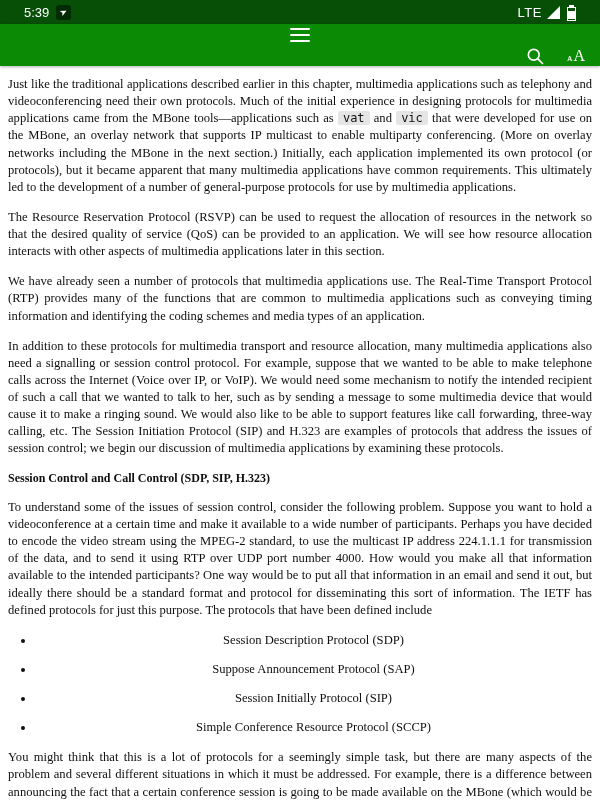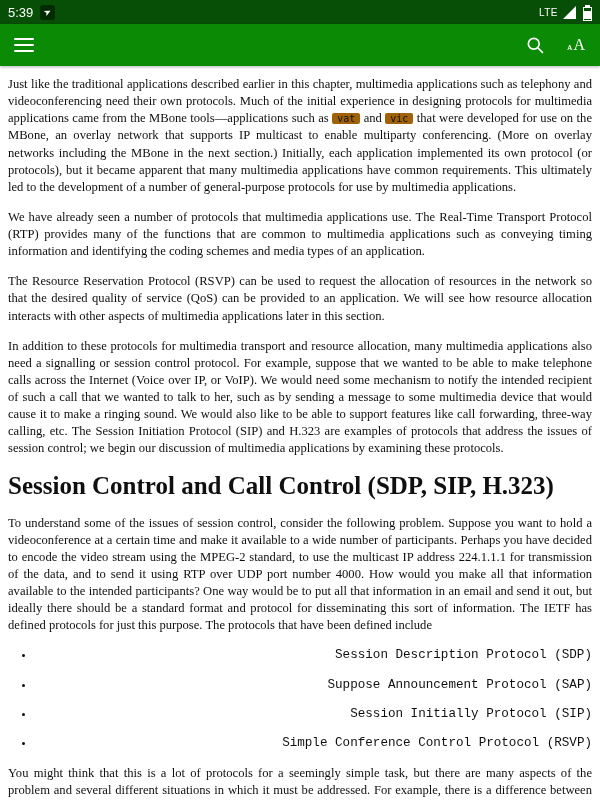--- a/index.html
+++ b/index.html
@@ -3,68 +3,69 @@
 <meta charset="utf-8">
 <style>
   html,body{margin:0;padding:0;}
   body{
     width:600px;height:800px;overflow:hidden;background:#fff;
     font-family:"Liberation Serif", serif;
   }
   
   .status-bar{
     height:24px;background:#074f07;color:#fff;
-    display:flex;align-items:center;padding:0 8px;box-sizing:border-box;
+    display:flex;align-items:center;padding:0 24px;box-sizing:border-box;
     font-family:"Liberation Sans", sans-serif;font-size:13px;gap:15px;
   }
   .status-left{display:flex;align-items:center;gap:7px;}
   .status-right{margin-left:auto;display:flex;align-items:center;gap:5px;}
   .notif-icon{
     width:15px;height:15px;border-radius:3px;background:rgba(0,0,0,0.45);
     display:flex;align-items:center;justify-content:center;
     color:#fff;font-size:9px;line-height:1;
   }
   .notif-icon span{display:inline-block;transform:rotate(-28deg);}
-  .net-label{font-size:10px;letter-spacing:0.5px;margin-left:43px;}
+  .net-label{font-size:13px;letter-spacing:0.5px;margin-left:43px;}
   .signal-icon{
     width:0;height:0;
     border-left:13px solid transparent;border-bottom:13px solid #fff;
   }
   .battery-icon{position:relative;width:9px;height:15px;margin-left:2px;}
   .battery-icon .nub{position:absolute;top:0;left:2px;width:5px;height:2px;background:#fff;}
   .battery-icon .bod{position:absolute;top:2px;left:0;width:7px;height:12px;border:1px solid #fff;}
   .battery-icon .fill{position:absolute;left:1px;right:1px;bottom:1px;height:8px;background:#fff;}
   
   .toolbar{
     height:42px;background:#0b8a06;display:flex;align-items:center;
     padding:0 14px;box-sizing:border-box;
     box-shadow:0 1px 3px rgba(0,0,0,0.3);
+    flex-direction:column;
   }
   .menu-icon{width:20px;cursor:pointer;}
   .menu-icon div{height:2px;background:#fff;margin:4px 0;border-radius:1px;}
   .toolbar-right{margin-left:auto;display:flex;align-items:center;gap:22px;}
   .search-icon svg{display:block;}
   .font-icon{
     color:#fff;font-family:"Liberation Serif", serif;font-size:16px;
     line-height:1;cursor:pointer;letter-spacing:1px;
   }
   .font-icon small{font-size:11px;}
   
   .article{
     height:734px;box-sizing:border-box;overflow:hidden;
     padding:10px 8px 0 8px;color:#0f0f0f;
     font-size:12.6px;line-height:1.36;text-align:justify;
   }
   .article p{margin:0 0 13px 0;}
-  .article h1{font-size:25px;line-height:1.2;margin:8px 0 14px 0;text-align:left;}
+  .article h1{font-size:12px;line-height:1.2;margin:8px 0 14px 0;text-align:left;}
   .article ul{margin:0 0 13px 0;padding:0 0 0 27px;list-style-type:disc;}
-  .article li{margin:0 0 12px 0;text-align:right;font-family:Liberation Mono, monospace;}
+  .article li{margin:0 0 12px 0;text-align:center;}
   .code{
-    font-family:"DejaVu Sans Mono", monospace;font-size:10px;
-    background:#a16207;padding:0 5px;border-radius:2px;
+    font-family:"DejaVu Sans Mono", monospace;font-size:12px;
+    background:#e5e5e5;padding:0 5px;border-radius:2px;
   }
   .i{}
 </style>
 </head>
 <body>
 
 <div class="status-bar">
   <div class="status-left">
     <span>5:39</span>
     <span class="notif-icon">
@@ -94,25 +95,25 @@
         <circle cx="10.5" cy="10.5" r="6.5"></circle>
         <line x1="15.5" y1="15.5" x2="21" y2="21"></line>
       </svg>
     </span>
     <span class="font-icon"><small>ᴀ</small>A</span>
   </div>
 </div>
 
 <div class="article" id="article">
     <p><span>Just like the traditional applications described earlier in this chapter, multimedia applications such as telephony and videoconferencing need their own protocols. Much of the initial experience in designing protocols for multimedia applications came from the MBone tools—applications such as </span><span class="code">vat</span><span> and </span><span class="code">vic</span><span> that were developed for use on the MBone, an overlay network that supports IP multicast to enable multiparty conferencing. (More on overlay networks including the MBone in the next section.) Initially, each application implemented its own protocol (or protocols), but it became apparent that many multimedia applications have common requirements. This ultimately led to the development of a number of general-purpose protocols for use by multimedia applications.</span></p>
+    <p><span>The Resource Reservation Protocol (RSVP) can be used to request the allocation of resources in the network so that the desired quality of service (QoS) can be provided to an application. We will see how resource allocation interacts with other aspects of multimedia applications later in this section.</span></p>
     <p><span>We have already seen a number of protocols that multimedia applications use. The Real-Time Transport Protocol (RTP) provides many of the functions that are common to multimedia applications such as conveying timing information and identifying the coding schemes and media types of an application.</span></p>
-    <p><span>The Resource Reservation Protocol (RSVP) can be used to request the allocation of resources in the network so that the desired quality of service (QoS) can be provided to an application. We will see how resource allocation interacts with other aspects of multimedia applications later in this section.</span></p>
     <p><span>In addition to these protocols for multimedia transport and resource allocation, many multimedia applications also need a signalling or </span><span class="i">session control</span><span> protocol. For example, suppose that we wanted to be able to make telephone calls across the Internet (Voice over IP, or VoIP). We would need some mechanism to notify the intended recipient of such a call that we wanted to talk to her, such as by sending a message to some multimedia device that would cause it to make a ringing sound. We would also like to be able to support features like call forwarding, three-way calling, etc. The Session Initiation Protocol (SIP) and H.323 are examples of protocols that address the issues of session control; we begin our discussion of multimedia applications by examining these protocols.</span></p>
     <h1>Session Control and Call Control (SDP, SIP, H.323)</h1>
     <p><span>To understand some of the issues of session control, consider the following problem. Suppose you want to hold a videoconference at a certain time and make it available to a wide number of participants. Perhaps you have decided to encode the video stream using the MPEG-2 standard, to use the multicast IP address 224.1.1.1 for transmission of the data, and to send it using RTP over UDP port number 4000. How would you make all that information available to the intended participants? One way would be to put all that information in an email and send it out, but ideally there should be a standard format and protocol for disseminating this sort of information. The IETF has defined protocols for just this purpose. The protocols that have been defined include</span></p>
     <ul>
       <li>Session Description Protocol (SDP)</li>
       <li>Suppose Announcement Protocol (SAP)</li>
       <li>Session Initially Protocol (SIP)</li>
-      <li>Simple Conference Control Protocol (RSVP)</li>
+      <li>Simple Conference Resource Protocol (SCCP)</li>
     </ul>
     <p><span>You might think that this is a lot of protocols for a seemingly simple task, but there are many aspects of the problem and several different situations in which it must be addressed. For example, there is a difference between announcing the fact that a certain conference session is going to be made available on the MBone (which would be done using SDP and SAP) and trying to make an Internet phone call to a certain user at a particular time (which could be done using SDP and SIP). In the former case, you could consider your job done once you have sent all the session information in a standard format to a well-known multicast address. In the latter, you would need to locate one or more users, get a message to them announcing your desire to talk (analogous to ringing their phone), and perhaps negotiate a suitable audio encoding among all parties. We will look first at SDP, which is common to many applications, then at SIP, which is widely used for a number of interactive applications such as Internet telephony.</span></p>
   </div>
 
 </body></html>

